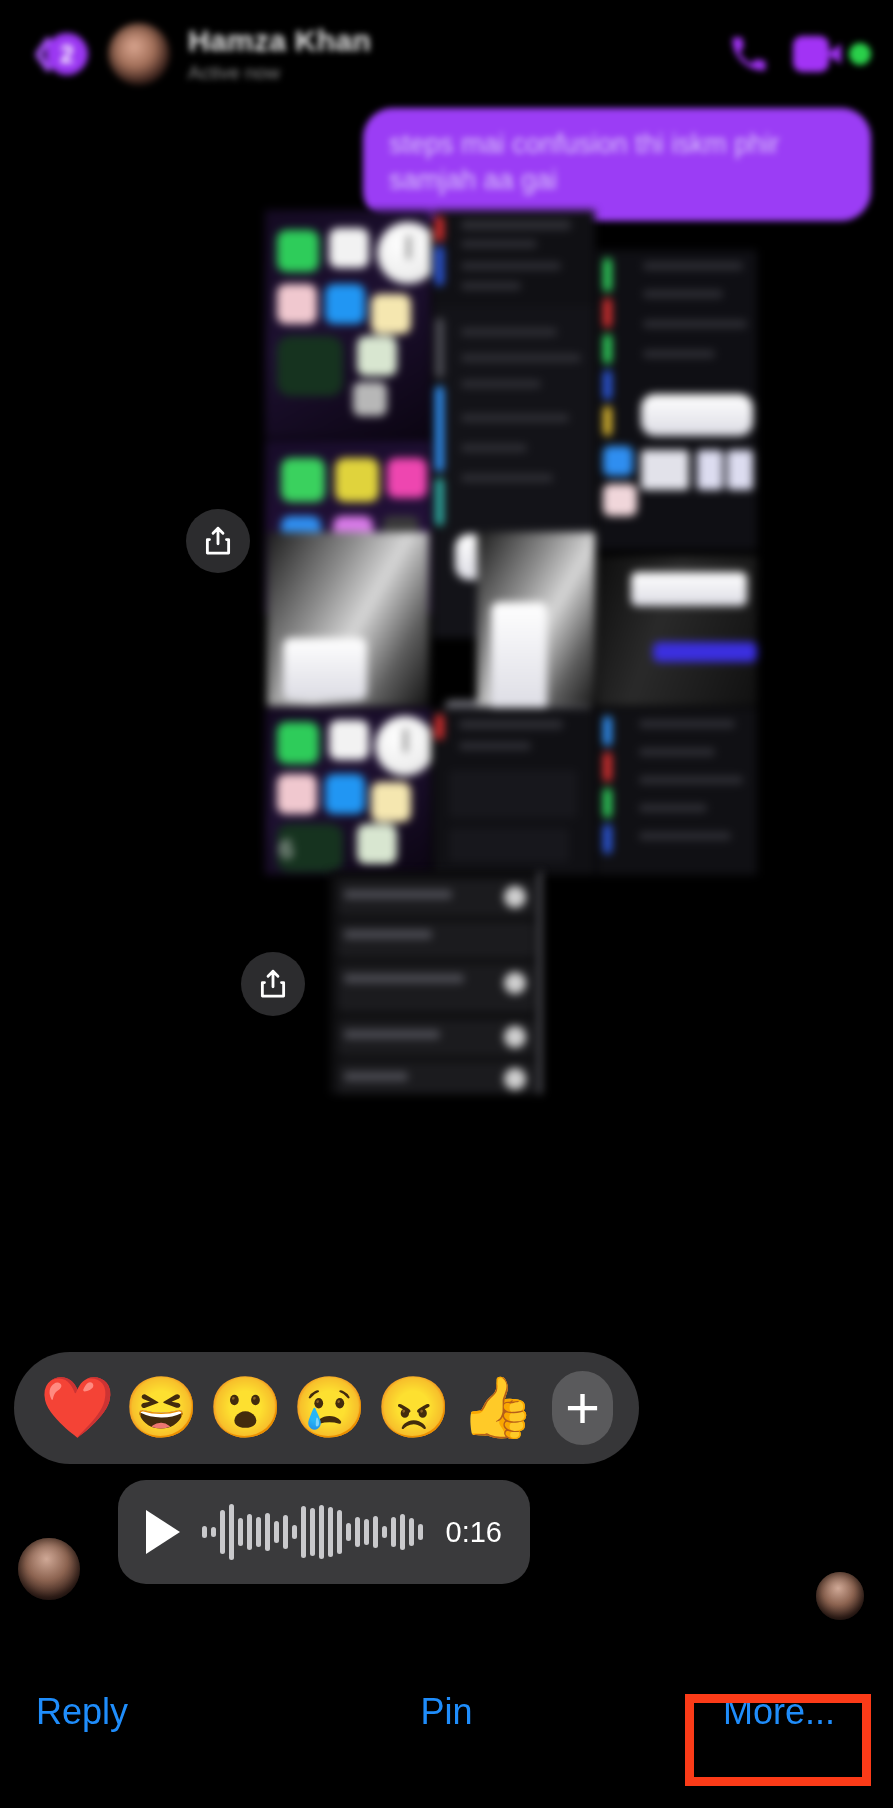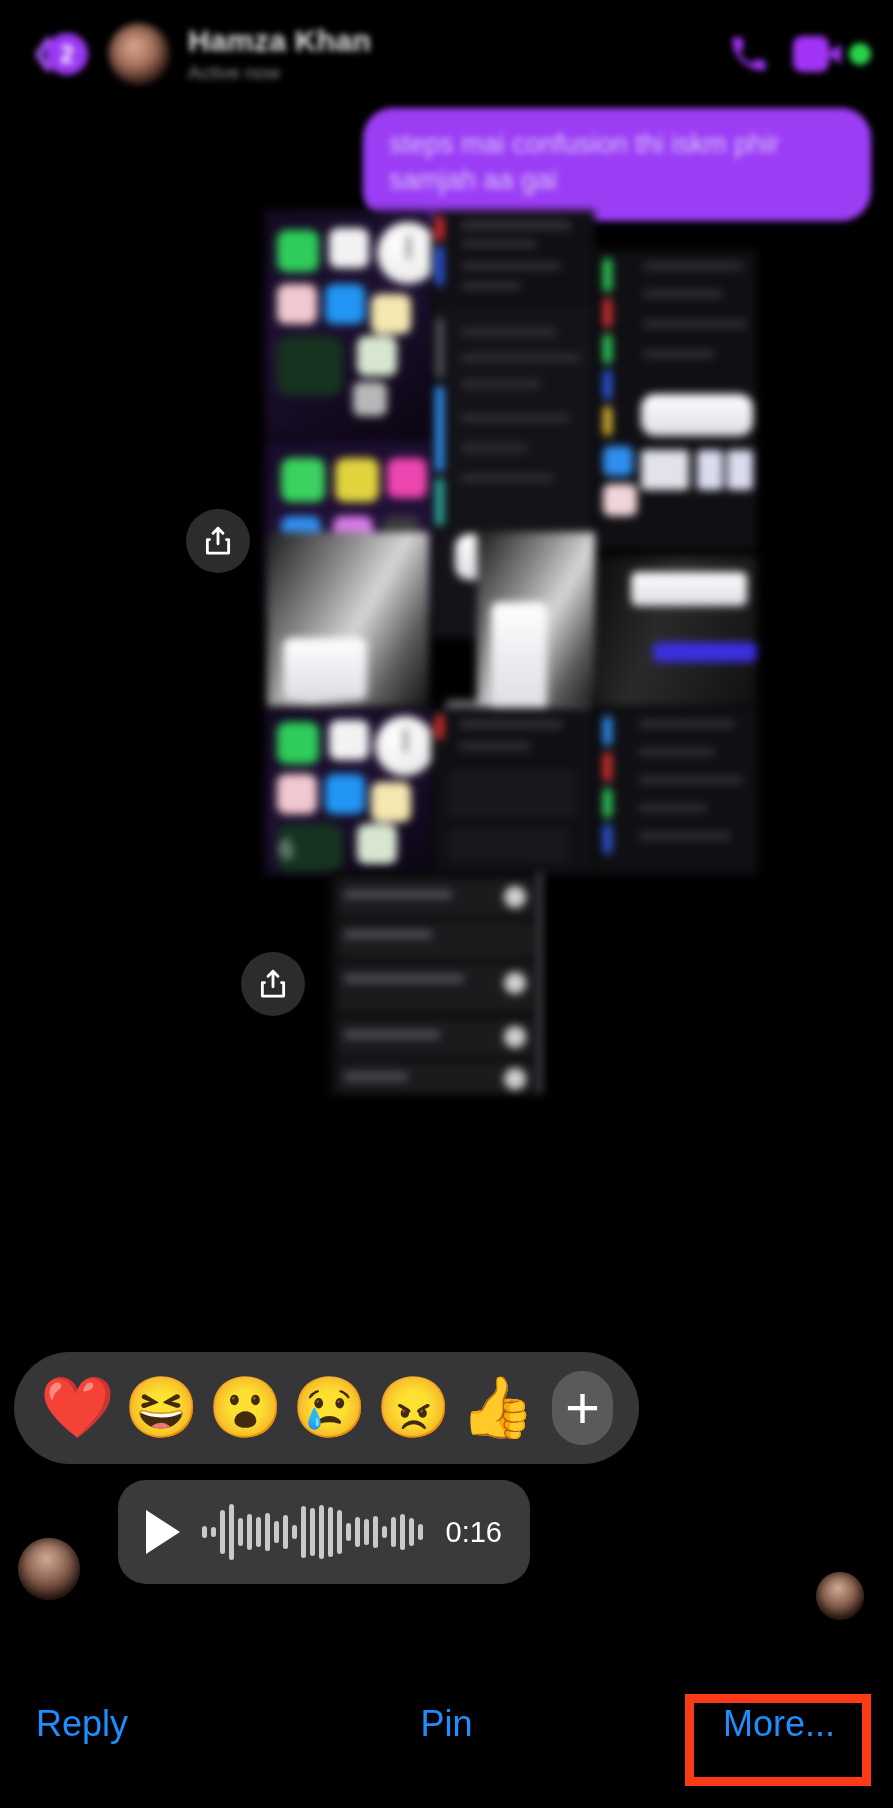--- a/index.html
+++ b/index.html
@@ -182,21 +182,21 @@
   .msg-avatar {
     position: absolute; width: 62px; height: 62px; border-radius: 31px;
     background: radial-gradient(circle at 46% 34%, #cfa896 0%, #8d6451 40%, #3a241d 72%, #120a0b 100%);
     box-shadow: inset 0 0 12px rgba(0,0,0,.65);
   }
   .av-left  { left: 18px;  top: 1538px; }
   .av-right { left: 816px; top: 1572px; width: 48px; height: 48px; border-radius: 24px; }
 
   
   .actions {
-    position: absolute; left: 0; bottom: 4px;
+    position: absolute; left: 0; bottom: 16px;
     width: 893px; height: 160px;
     display: flex; align-items: center;
   }
   .act {
     color: #1f8dfb; font-size: 36px;
     position: absolute; top: 50%; transform: translateY(-50%);
     white-space: nowrap;
   }
   .act-reply { left: 36px; }
   .act-pin   { left: 50%; transform: translate(-50%,-50%); }

